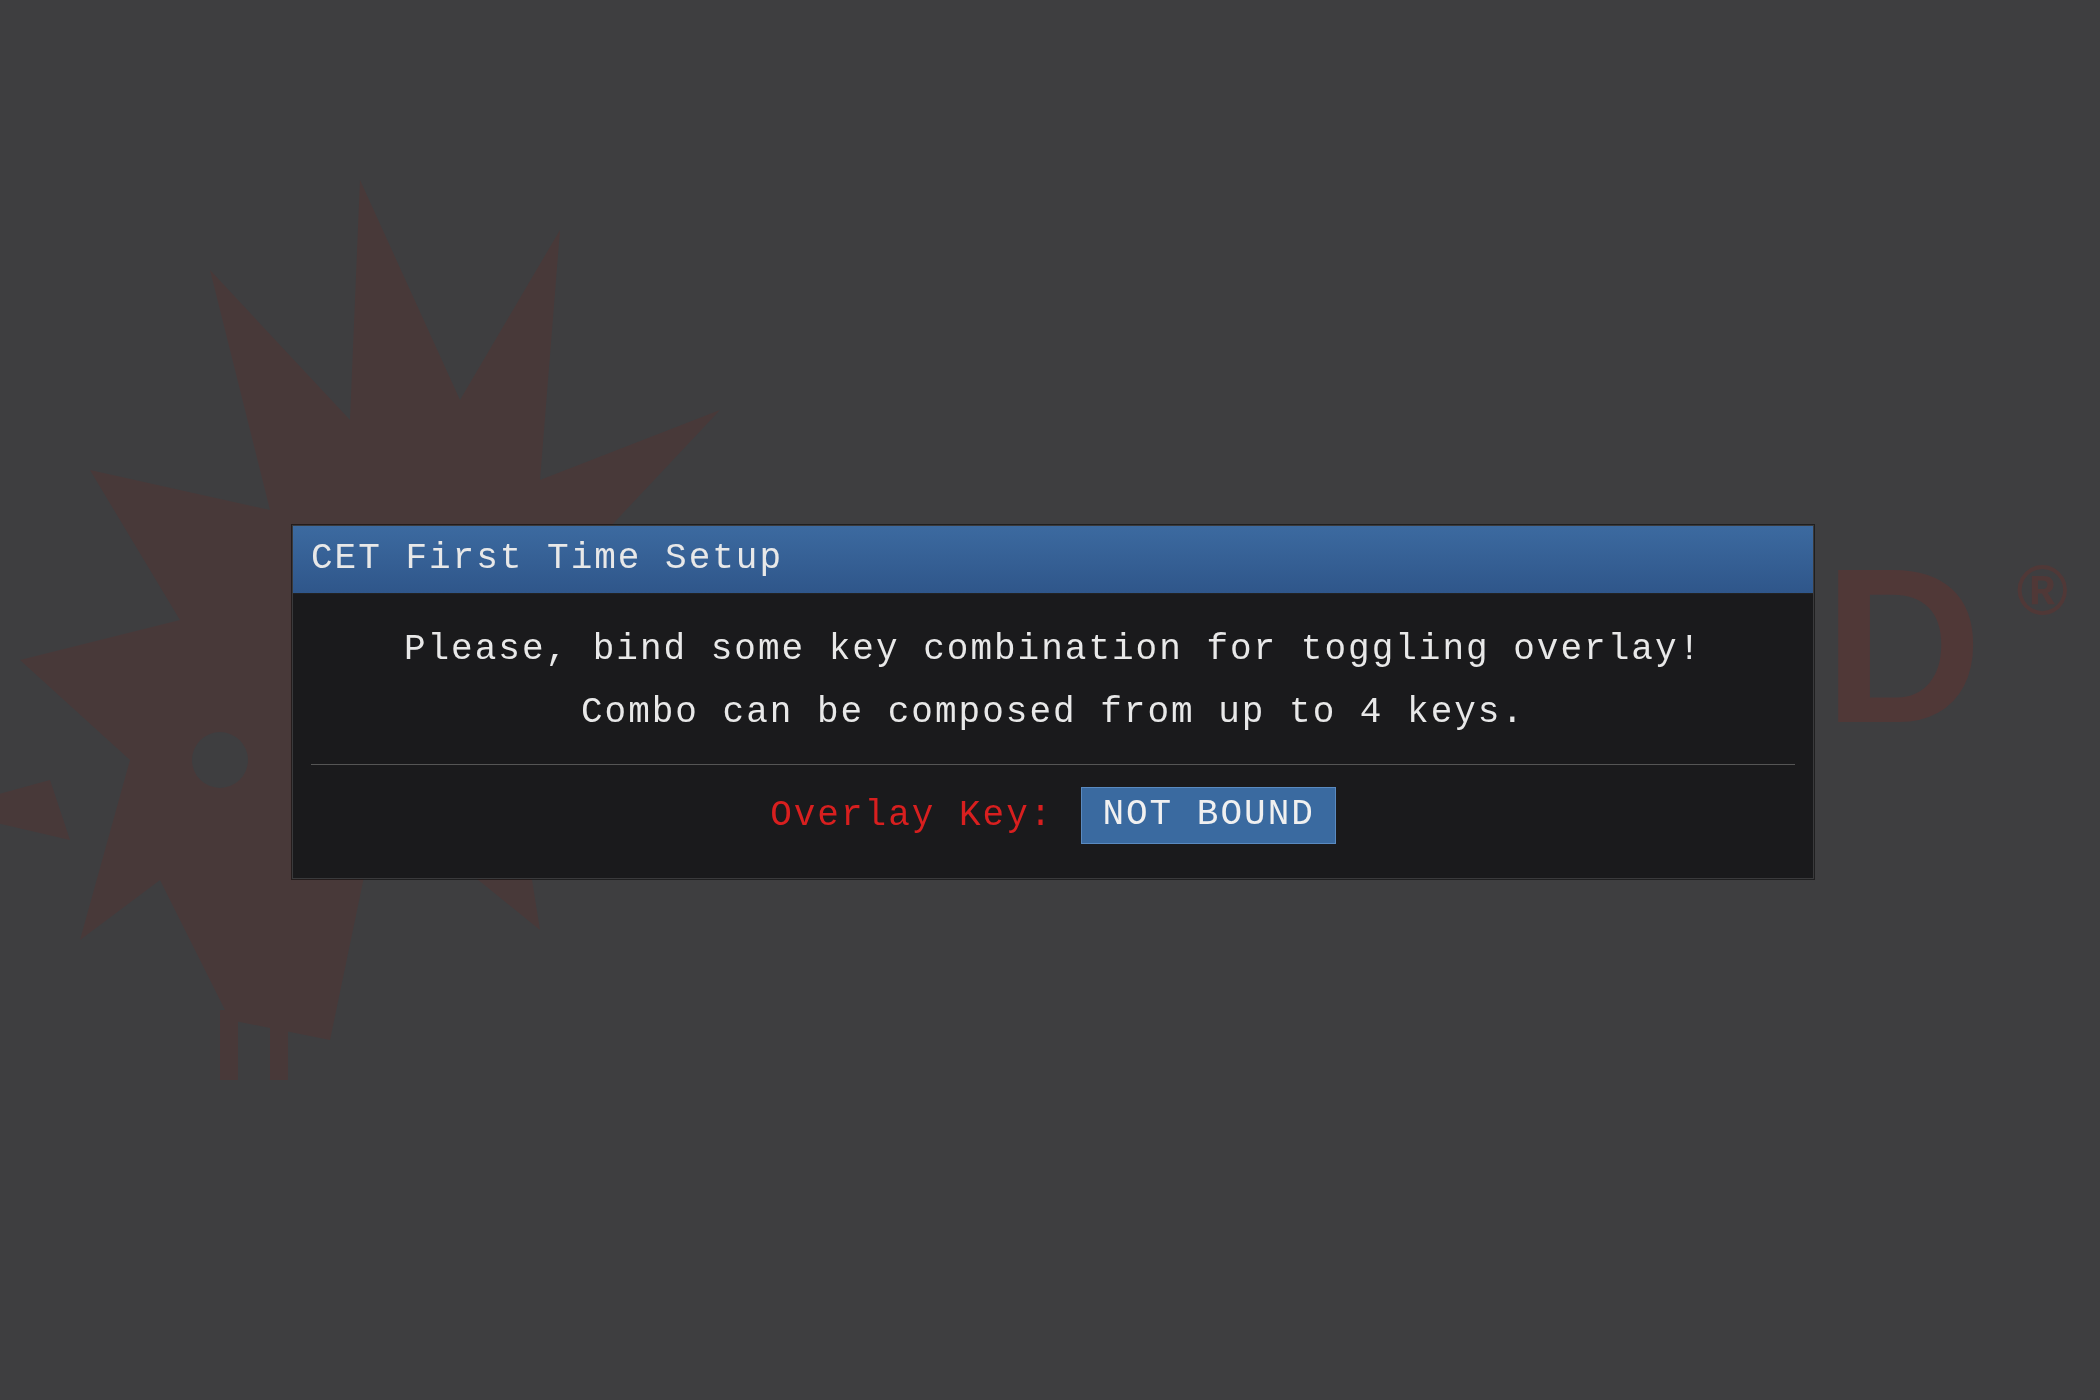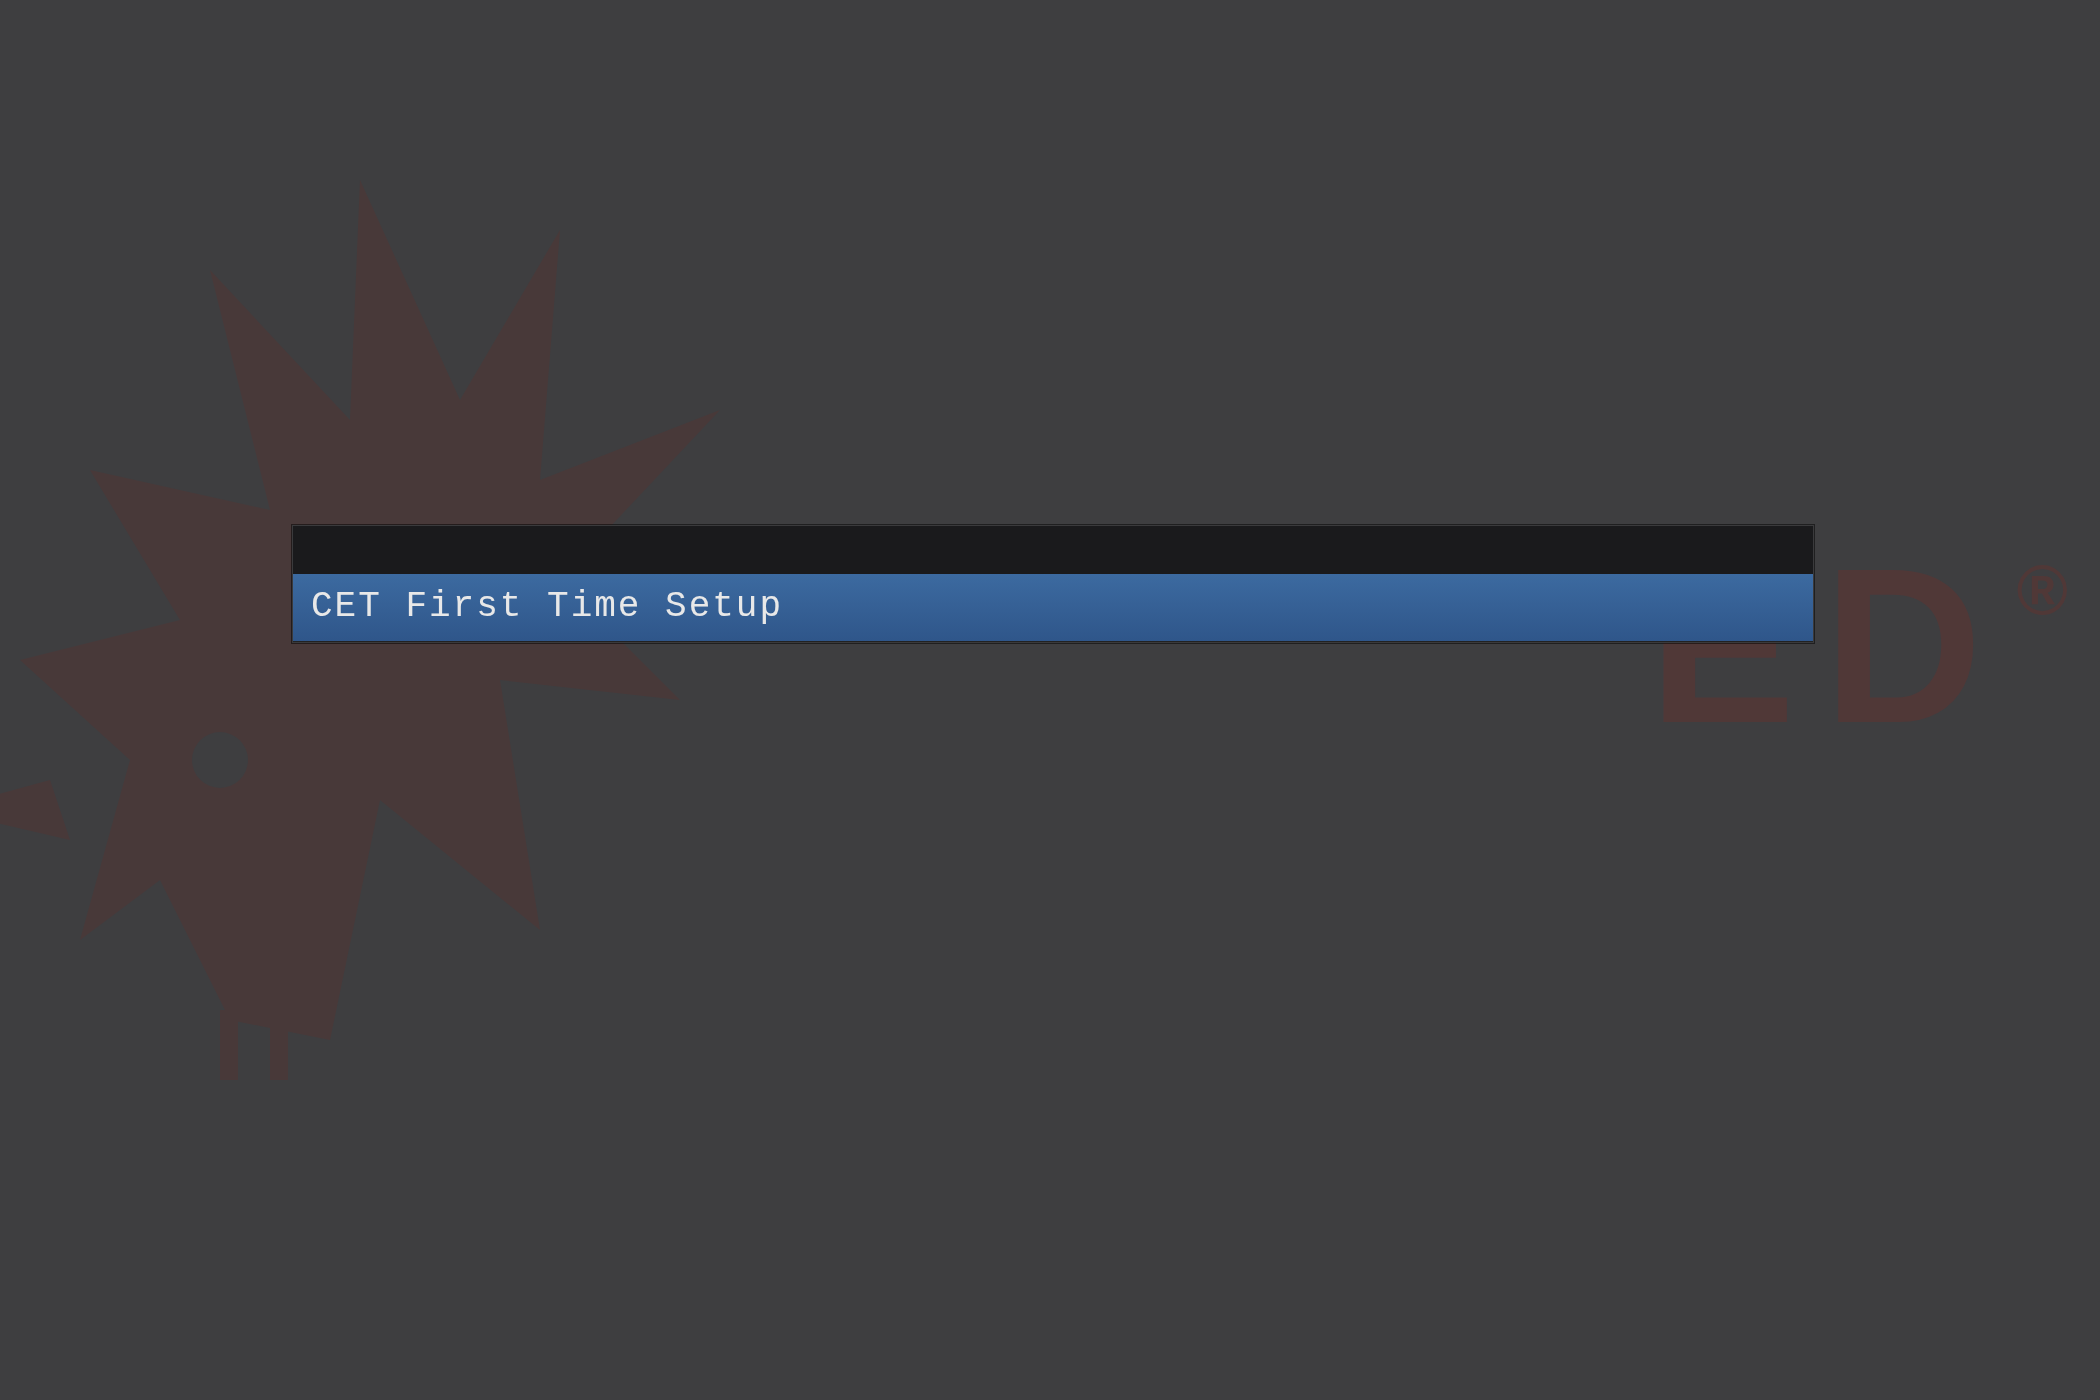--- a/index.html
+++ b/index.html
@@ -68,21 +68,20 @@
 
   .titlebar {
     background: #365a8a;
     background: linear-gradient(#3c6aa0, #2f568a);
     color: #e8e8e8;
     font-size: 36px;
     padding: 12px 18px 14px 18px;
     letter-spacing: 2px;
     cursor: move;
     border-bottom: 1px solid #222;
-    margin-top: 48px;
   }
 
   .body {
     padding: 24px 18px 30px 18px;
     text-align: center;
   }
 
   .instruction {
     color: #e8e8e8;
     font-size: 36px;
@@ -144,13 +143,24 @@
 <div class="bg-text">
   <span>ED</span><sup>®</sup>
 </div>
 
 <div class="dimmer"></div>
 
 <div class="dialog">
   <div class="titlebar">
     <span>CET First Time Setup</span>
   </div>
+  <div class="body">
+    <div class="instruction">
+      <span>Please, bind some key combination for toggling overlay!</span><br>
+      <span>Combo can be composed from up to 4 keys.</span>
+    </div>
+    <hr class="separator">
+    <div class="bind-row">
+      <span class="bind-label">Overlay Key:</span>
+      <button class="bind-button">NOT BOUND</button>
+    </div>
+  </div>
 </div>
 
 </body></html>

